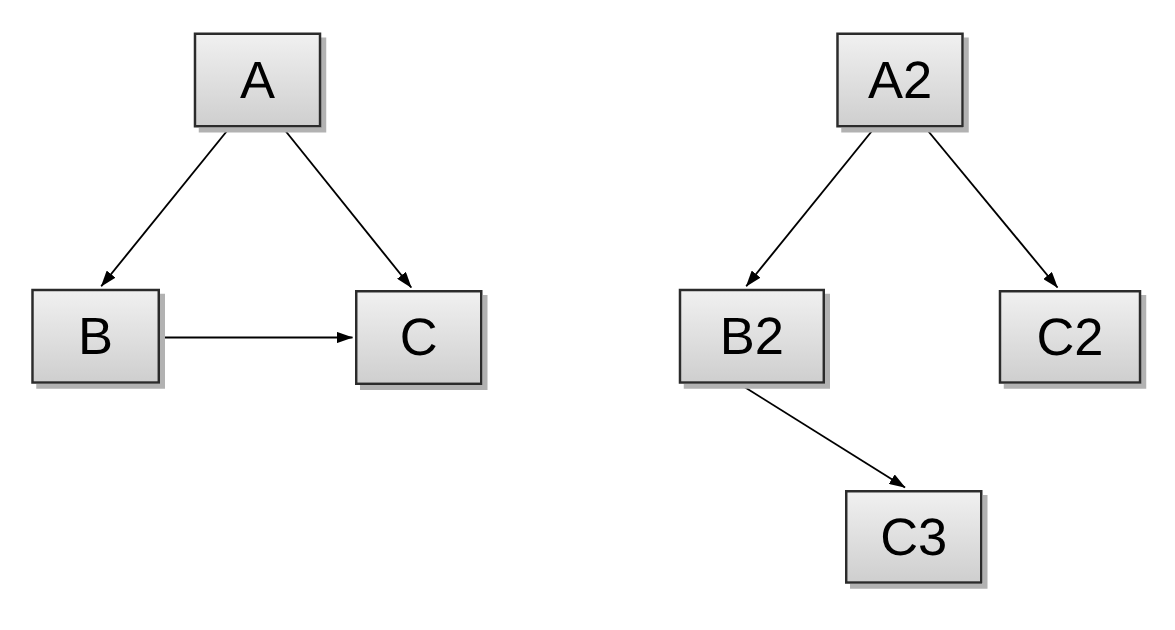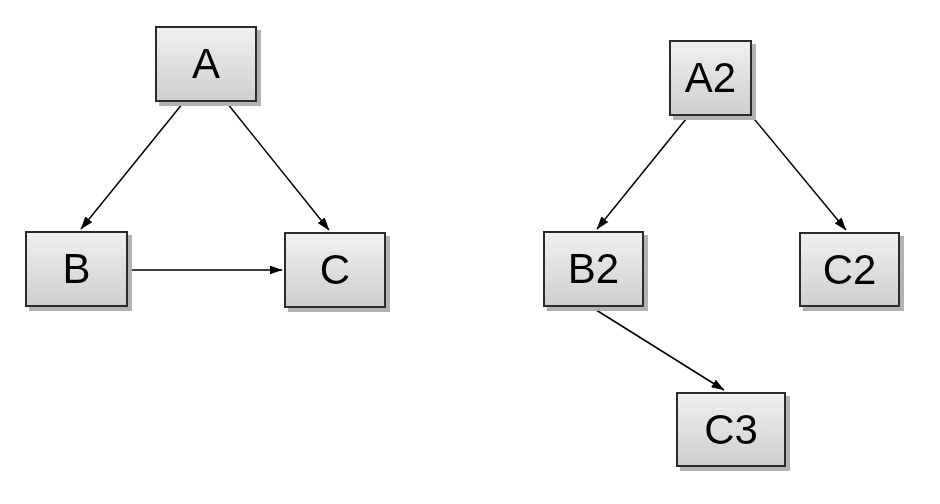--- a/index.html
+++ b/index.html
@@ -88,27 +88,27 @@
     </div>
     <div class="node" style="left:25px;  top:231px; width:103px; height:76px">
       <span class="node-label">B</span>
     </div>
     <div class="node" style="left:284px; top:232px; width:102px; height:76px">
       <span class="node-label">C</span>
     </div>
   </div>
 
   <div>
-    <div class="node" style="left:669px; top:40px;  width:83px; height:76px">
+    <div class="node" style="left:669px; top:26px;  width:102px; height:76px">
       <span class="node-label">A2</span>
     </div>
-    <div class="node" style="left:543px; top:231px; width:101px; height:76px">
+    <div class="node" style="left:543px; top:231px; width:117px; height:76px">
       <span class="node-label">B2</span>
     </div>
-    <div class="node" style="left:799px; top:232px; width:101px; height:75px">
+    <div class="node" style="left:799px; top:232px; width:114px; height:75px">
       <span class="node-label">C2</span>
     </div>
     <div class="node" style="left:676px; top:392px; width:110px; height:75px">
       <span class="node-label">C3</span>
     </div>
   </div>
 
 </div>
 
 </body></html>

